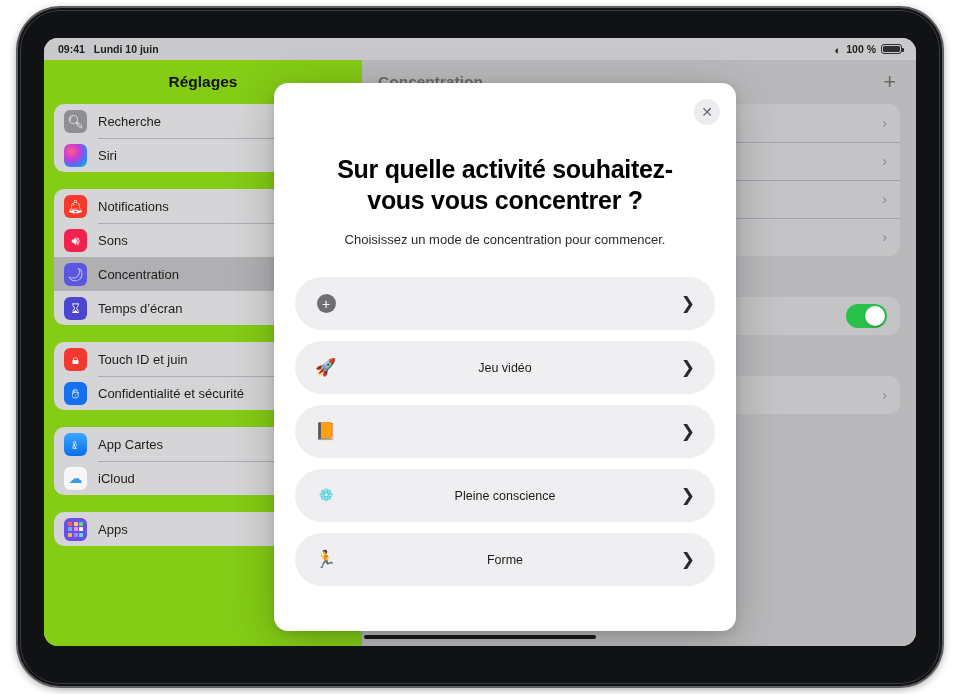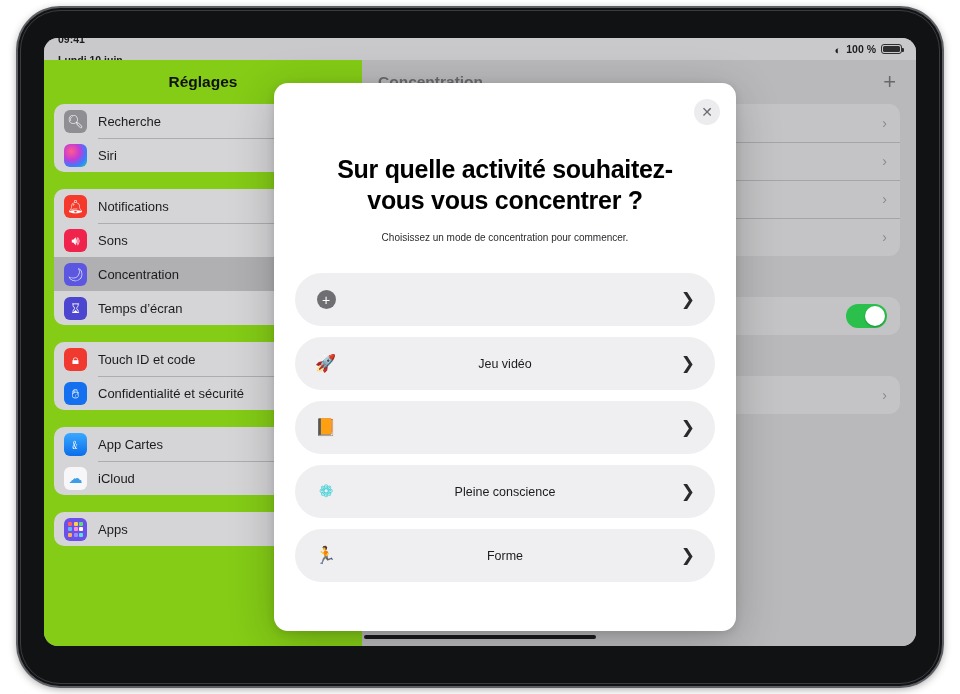--- a/index.html
+++ b/index.html
@@ -36,21 +36,21 @@
   }
 
   
   #status-bar {
     position: absolute; left: 0; top: 0; right: 0; height: 22px;
     display: flex; align-items: center;
     padding: 0 14px;
     font-size: 10.5px; font-weight: bold; color: #1c1c1e;
     background: #c9c9cb;
   }
-  #status-left { display: flex; gap: 9px; align-items: baseline; flex-direction: column; }
+  #status-left { display: flex; gap: 9px; align-items: baseline; }
   #status-date { font-weight: 600; }
   #status-right { margin-left: auto; display: flex; align-items: center; gap: 5px; }
   .wifi-glyph { font-size: 11px; line-height: 1; position: relative; top: 1px; }
   .battery-shell {
     width: 21px; height: 10px; border-radius: 3px;
     border: 1.2px solid #2e2e30; position: relative; display: inline-block;
   }
   .battery-shell::after {
     content: ""; position: absolute; right: -3px; top: 3px;
     width: 1.6px; height: 4px; border-radius: 0 1px 1px 0; background: #2e2e30;
@@ -194,21 +194,21 @@
     background: #ececee; color: #6b6b70;
     display: flex; align-items: center; justify-content: center;
     font-size: 14px; line-height: 1; cursor: pointer; border: none;
   }
   #modal-header { padding: 71px 42px 0; text-align: center; }
   #modal-title {
     font-size: 25px; font-weight: bold; color: #000;
     line-height: 1.22; letter-spacing: -.3px;
   }
   #modal-subtitle {
-    margin-top: 17px; font-size: 10px; color: #2b2b2e;
+    margin-top: 17px; font-size: 13px; color: #2b2b2e;
   }
   #modal-list { padding: 30px 21px 0; display: flex; flex-direction: column; gap: 11px; }
   .focus-option {
     height: 53px; border-radius: 27px; background: #efeff1;
     display: flex; align-items: center; padding: 0 20px;
     position: relative; cursor: pointer; border: none; width: 100%;
     font-family: inherit;
   }
   .focus-option .opt-icon {
     width: 22px; height: 22px; flex: 0 0 22px;
@@ -285,21 +285,21 @@
           </div>
           <div class="sb-row">
             <span class="sb-icon ic-screen">⌛︎</span>
             <span class="sb-label">Temps d’écran</span>
           </div>
         </div>
 
         <div class="sb-group">
           <div class="sb-row">
             <span class="sb-icon ic-touchid">🔒︎</span>
-            <span class="sb-label">Touch ID et code</span>
+            <span class="sb-label">Touch ID et juin</span>
           </div>
           <div class="sb-row">
             <span class="sb-icon ic-privacy">✋︎</span>
             <span class="sb-label">Confidentialité et sécurité</span>
           </div>
         </div>
 
         <div class="sb-group">
           <div class="sb-row">
             <span class="sb-icon ic-appstore">﹠</span>

